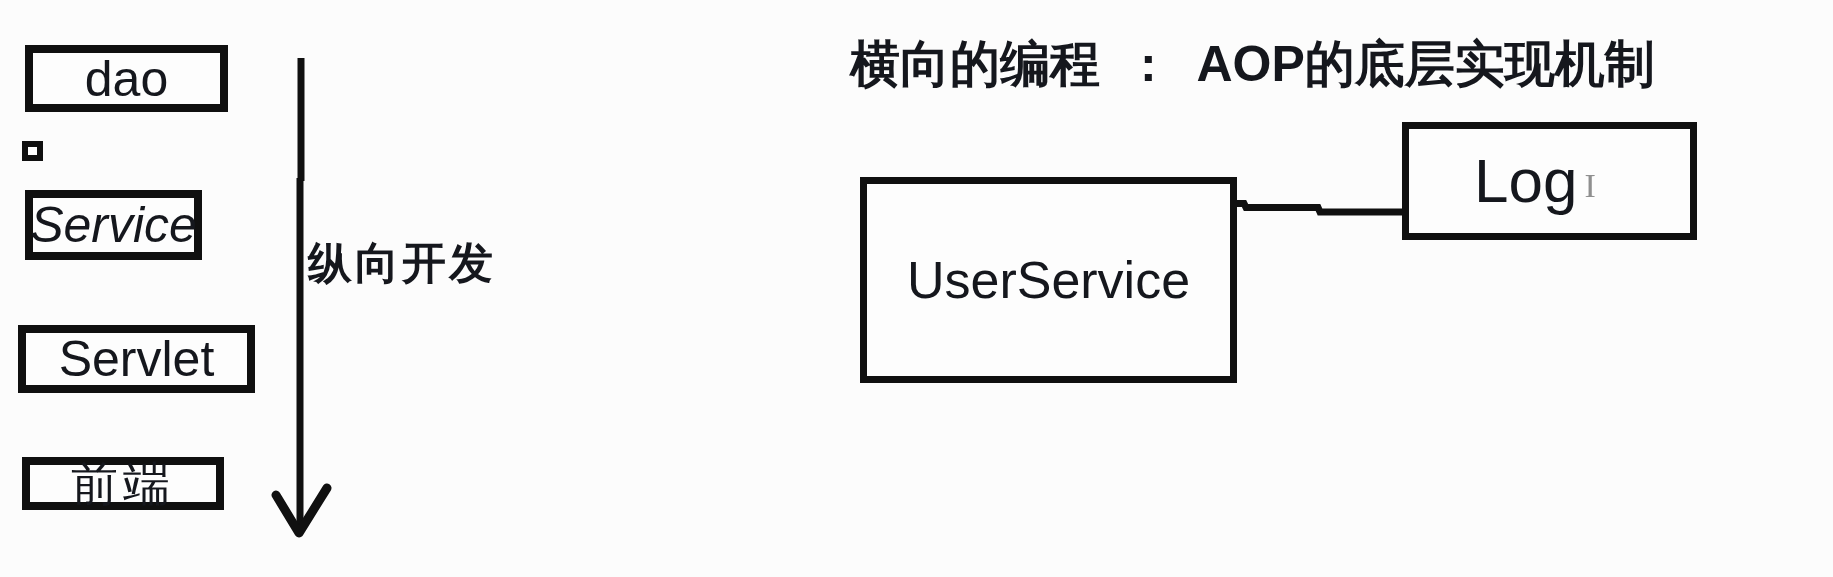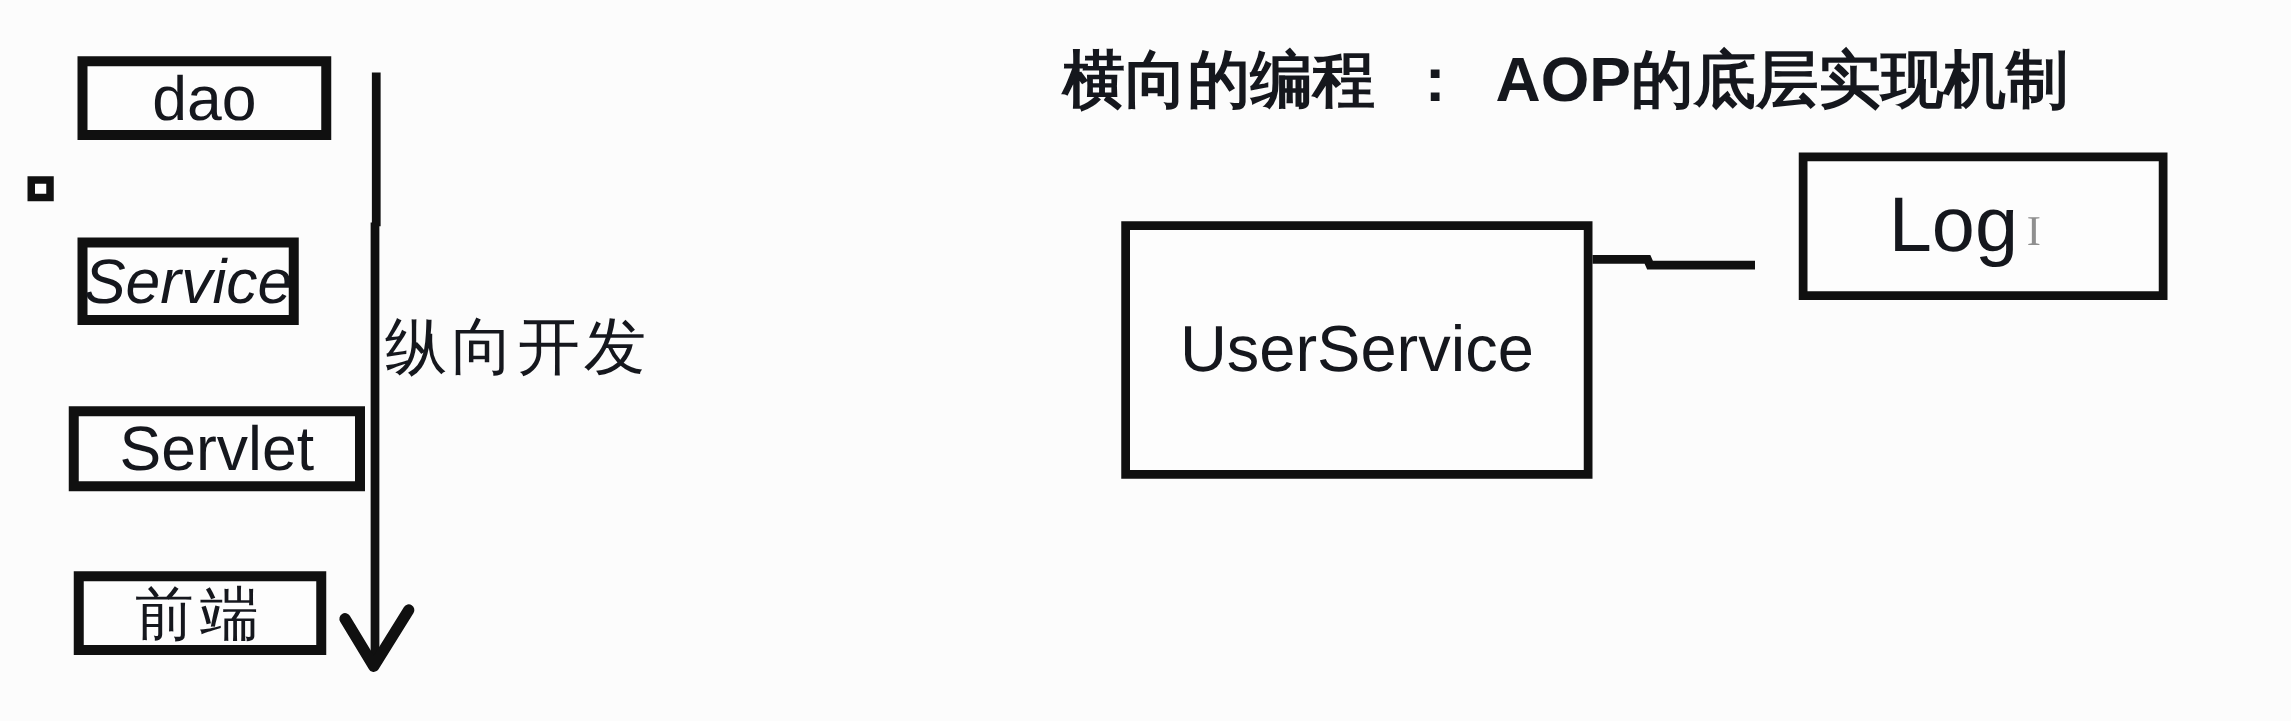--- a/index.html
+++ b/index.html
@@ -23,47 +23,46 @@
   .overlay .head  { stroke-width: 9; stroke-linecap: round; stroke-linejoin: round; }
 
   .box {
     position: absolute;
     box-sizing: border-box;
     border: 8px solid #101010;
     background: #fdfdfd;
     display: flex;
     align-items: center;
     justify-content: center;
-    margin-left: 37px;
   }
   .box-label { line-height: 1; white-space: nowrap; }
 
   #dao-box        { left:25px;  top:45px;  width:203px; height:67px;  font-size:50px; }
   #service-box    { left:25px;  top:190px; width:177px; height:70px;  font-size:50px;font-style:italic; }
   #servlet-box    { left:18px;  top:325px; width:237px; height:68px;  font-size:50px; }
-  #front-box      { left:22px;  top:457px; width:202px; height:67px;  font-size:47px; letter-spacing:5px; }
+  #front-box      { left:22px;  top:457px; width:202px; height:53px;  font-size:47px; letter-spacing:5px; }
   #userservice-box{ left:860px; top:177px; width:377px; height:206px; border-width:7px; font-size:52px; }
   #log-box        { left:1402px; top:122px; width:295px; height:118px; border-width:7px;
                     font-size:62px; justify-content:flex-start; padding-left:65px; }
 
   .handle {
     position: absolute;
     left: 22px; top: 141px;
     width: 21px; height: 20px;
     box-sizing: border-box;
     border: 6px solid #101010;
     background: #ffffff;
   }
 
   .free-label {
     position: absolute;
     line-height: 1.05;
     white-space: nowrap;
   }
-  #vertical-label { left:308px; top:251px; font-size:50px; letter-spacing:3px; }
+  #vertical-label { left:308px; top:240px; font-size:44px; letter-spacing:3px;font-weight:bold; }
   #section-title  { left:850px; top:38px;  font-size:50px; font-weight:600;
                     word-spacing:26px; white-space:pre; }
 
   .caret {
     font-family: "Liberation Serif", serif;
     font-size: 34px;
     color: #8f8f8f;
     margin-left: 7px;
     position: relative;
     top: 5px;

